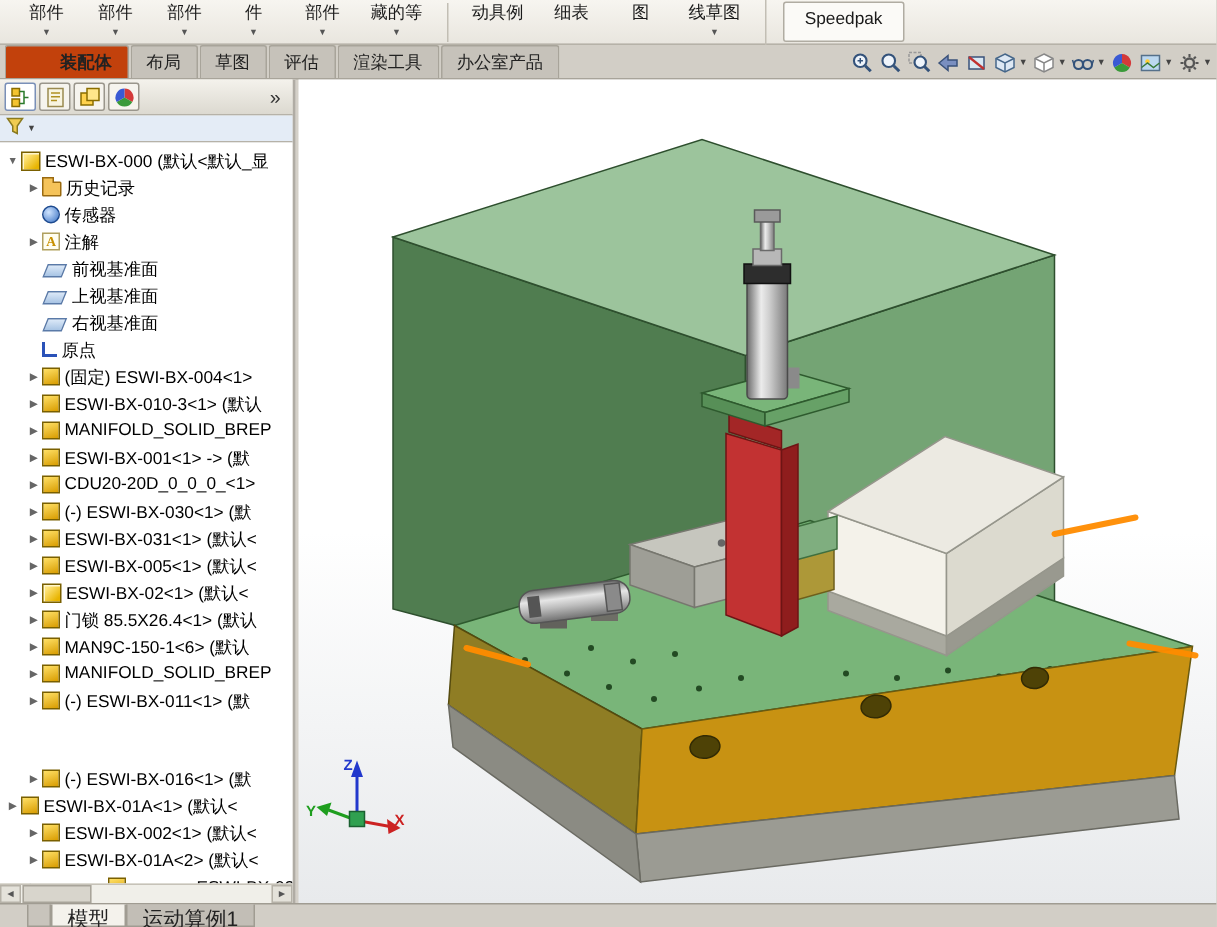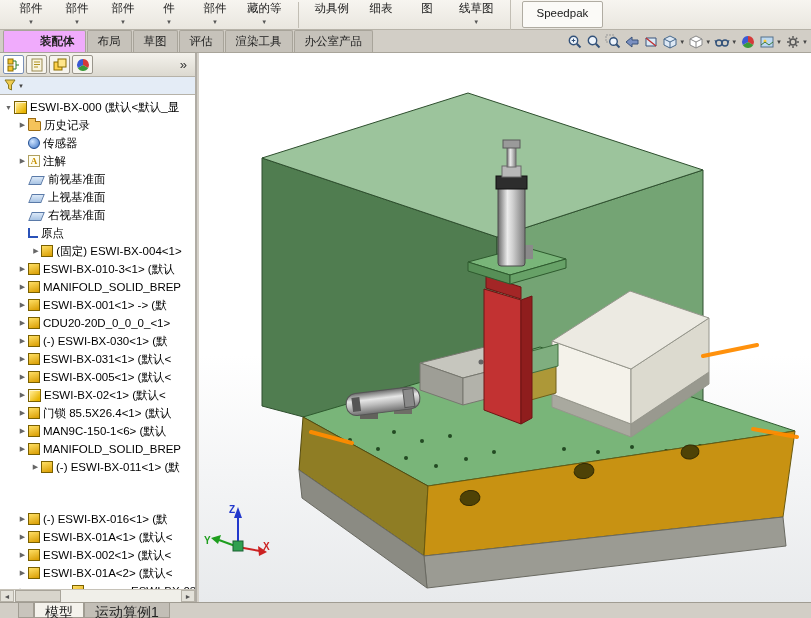--- a/index.html
+++ b/index.html
@@ -16,21 +16,21 @@
   .rib-btn.special { border:1px solid #b0aca2; background:#fbfaf7; border-radius:2px;
                      margin:1px 0 0 4px; padding:5px 14px 0; height:27px; }
   .rib-sep { width:1px; height:26px; background:#c2beb4; margin:2px 7px 0; }
   .rib-sep.tall { height:30px; margin-top:0; }
 
   
   #tabbar { position:absolute; top:30px; left:0; width:811px; height:23px; background:#d2cec6;
             border-bottom:1px solid #a8a49a; display:flex; align-items:flex-end; padding-left:3px; }
   .cmdtab { font-size:11.5px; padding:3px 10px; margin-right:1px; border:1px solid #a8a49a;
             border-bottom:none; background:#c6c2ba; color:#222; border-radius:2px 2px 0 0; white-space:nowrap; }
-  .cmdtab.active { background:#f0abfc; font-weight:bold;padding-left:36px; }
+  .cmdtab.active { background:#c2410c; font-weight:bold;padding-left:36px; }
 
   
   #viewicons { position:absolute; top:31px; right:2px; height:21px; display:flex; align-items:center; gap:1px; }
   .vt-btn { height:20px; display:flex; align-items:center; padding:0 1px; }
   .vt-btn svg { display:block; }
   .vt-arr { font-size:6px; color:#444; margin-left:1px; }
 
   
   #leftpanel { position:absolute; top:53px; left:0; width:197px; bottom:16px; background:#eceae3;
                border-right:2px solid #b0aca4; display:flex; flex-direction:column; }
@@ -287,21 +287,21 @@
       <div class="trow" style="padding-left: 17px;">
         <span class="tw"></span>
         <span class="tic ti-plane"></span>
         <span class="tl">右视基准面</span>
       </div>
       <div class="trow" style="padding-left: 17px;">
         <span class="tw"></span>
         <span class="tic ti-origin"></span>
         <span class="tl">原点</span>
       </div>
-      <div class="trow" style="padding-left: 17px; justify-content: center;">
+      <div class="trow" style="padding-left: 17px;">
         <span class="tw">▶</span>
         <span class="tic ti-comp"></span>
         <span class="tl">(固定) ESWI-BX-004&lt;1&gt;</span>
       </div>
       <div class="trow" style="padding-left: 17px;">
         <span class="tw">▶</span>
         <span class="tic ti-comp"></span>
         <span class="tl">ESWI-BX-010-3&lt;1&gt; (默认</span>
       </div>
       <div class="trow" style="padding-left: 17px;">
@@ -347,31 +347,31 @@
       <div class="trow" style="padding-left: 17px;">
         <span class="tw">▶</span>
         <span class="tic ti-comp"></span>
         <span class="tl">MAN9C-150-1&lt;6&gt; (默认</span>
       </div>
       <div class="trow" style="padding-left: 17px;">
         <span class="tw">▶</span>
         <span class="tic ti-comp"></span>
         <span class="tl">MANIFOLD_SOLID_BREP</span>
       </div>
-      <div class="trow" style="padding-left: 17px; margin-left: 13px;">
+      <div class="trow" style="padding-left: 17px;">
         <span class="tw">▶</span>
         <span class="tic ti-comp"></span>
         <span class="tl">(-) ESWI-BX-011&lt;1&gt; (默</span>
       </div>
       <div class="trow" style="padding-left: 17px; margin-top: 34px;">
         <span class="tw">▶</span>
         <span class="tic ti-comp"></span>
         <span class="tl">(-) ESWI-BX-016&lt;1&gt; (默</span>
       </div>
-      <div class="trow" style="padding-left: 17px;">
+      <div class="trow" style="padding-left: 3px;">
         <span class="tw">▶</span>
         <span class="tic ti-comp"></span>
         <span class="tl">ESWI-BX-01A&lt;1&gt; (默认&lt;</span>
       </div>
       <div class="trow" style="padding-left: 17px;">
         <span class="tw">▶</span>
         <span class="tic ti-comp"></span>
         <span class="tl">ESWI-BX-002&lt;1&gt; (默认&lt;</span>
       </div>
       <div class="trow" style="padding-left: 17px;">

